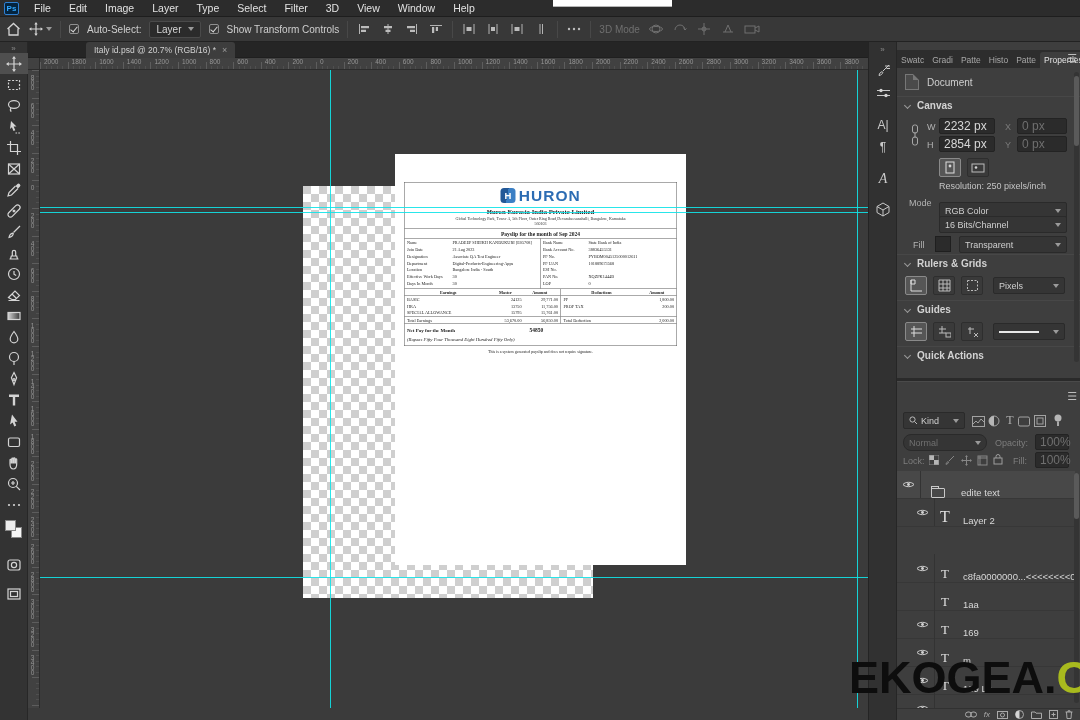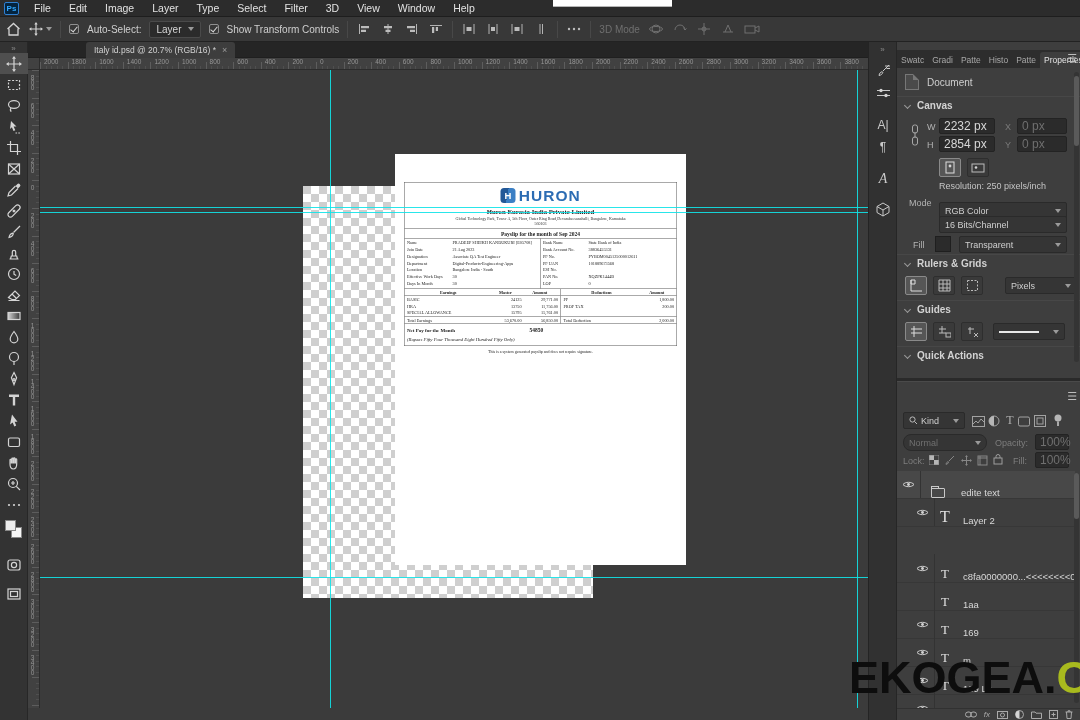--- a/index.html
+++ b/index.html
@@ -752,21 +752,21 @@
       <span class="tgl" style="left:36px;top:234px;">
           <svg width="13" height="13">
             <path d="M1 1h11v11H1zM1 5h11M1 9h11M5 1v11M9 1v11" stroke="#bbb" fill="none"></path>
           </svg>
         </span>
       <span class="tgl" style="left:64px;top:234px;">
           <svg width="13" height="13">
             <rect x="1.5" y="1.5" width="10" height="10" stroke="#bbb" fill="none" stroke-dasharray="2 1.5"></rect>
           </svg>
         </span>
-      <span class="pselect" style="left:108px;top:235px;width:72px;">
+      <span class="pselect" style="left:96px;top:235px;width:72px;">
           <span>Pixels</span>
           <span class="caret"></span>
         </span>
 
       <div class="sep" style="top:258px;"></div>
       <div class="sect-h" style="top:262px;">
           <span class="chev"></span>
           <span>Guides</span>
         </div>
       <span class="tgl on" style="left:8px;top:280px;">

